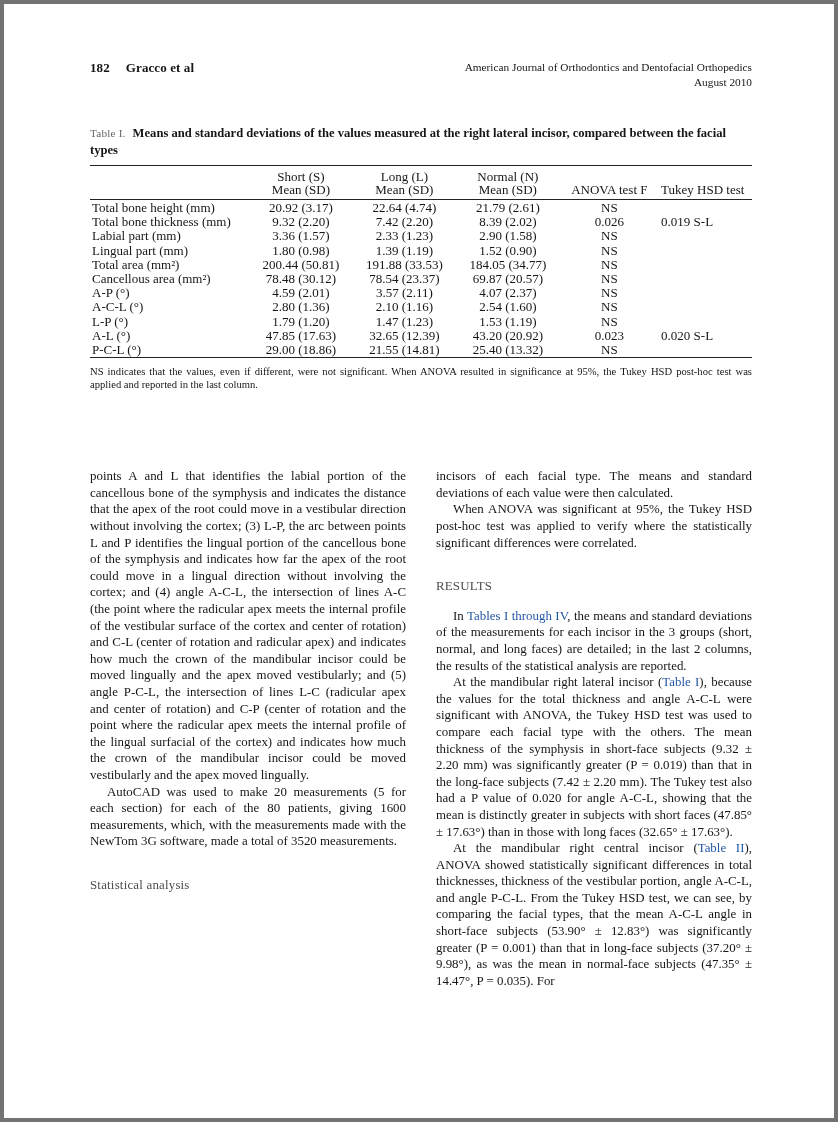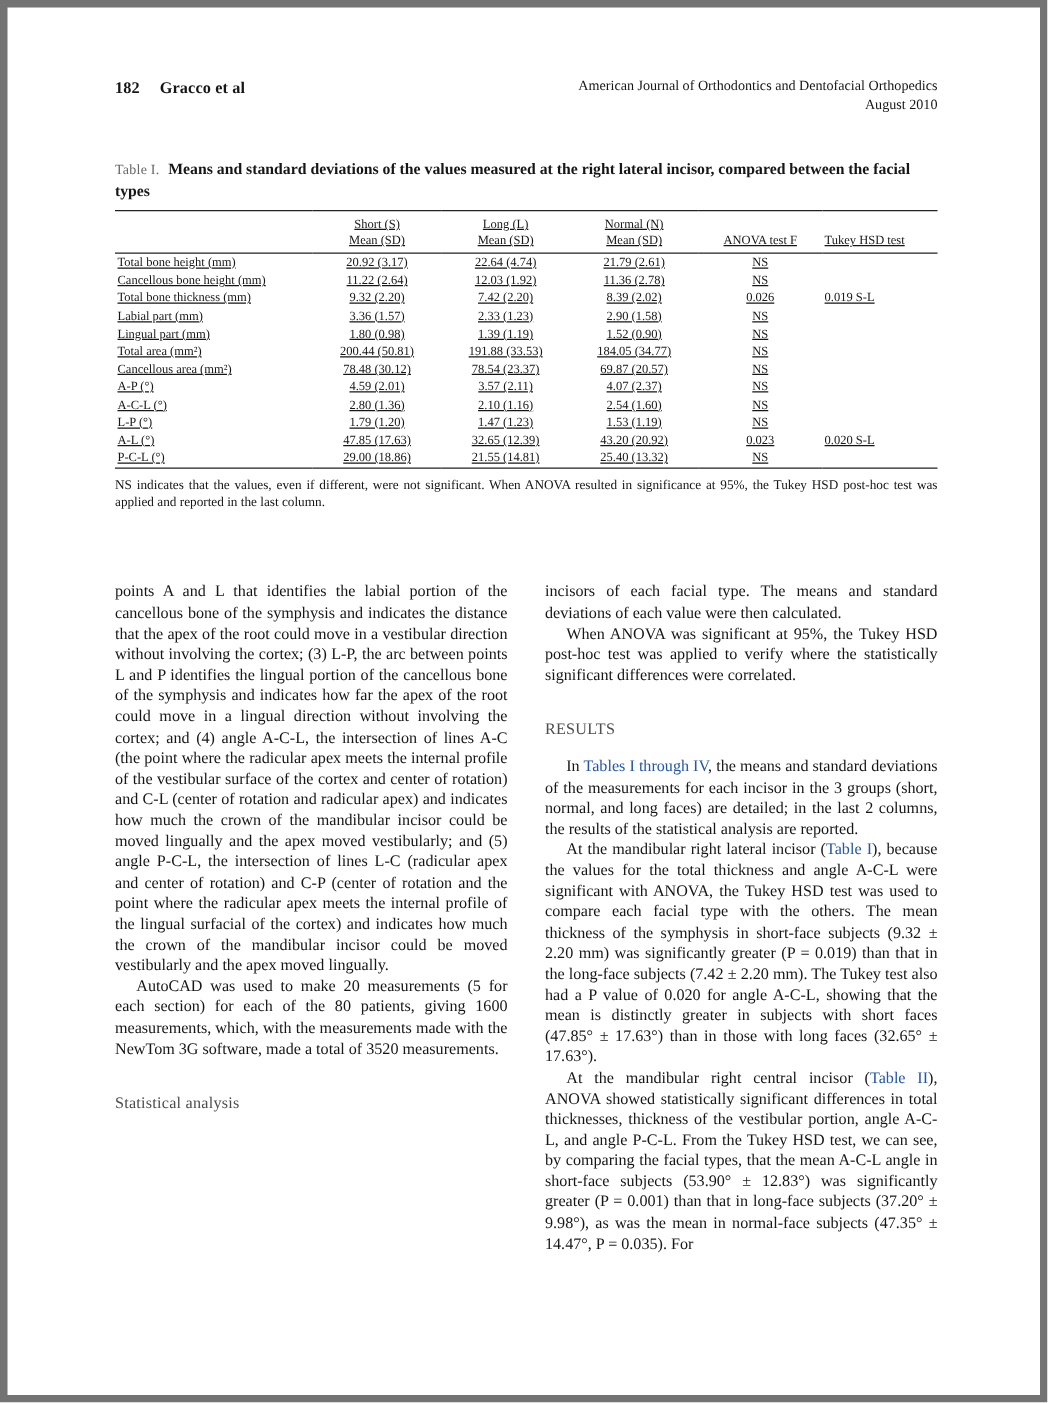--- a/index.html
+++ b/index.html
@@ -5,47 +5,47 @@
   * { box-sizing: border-box; margin: 0; padding: 0; }
   html, body { background: #ffffff; }
   .page {
     width: 838px; height: 1122px;
     background: #fff;
     position: relative;
     overflow: hidden;
     font-family: "Liberation Serif", "DejaVu Serif", serif;
     color: #161616;
     padding: 56px 82px 0 86px;
-    border: 6px solid #737373;
+    border: 4px solid #737373;
   }
   
   .pg-header { display: flex; justify-content: space-between; align-items: flex-start; }
   .hdr-left { font-size: 13px; font-weight: bold; letter-spacing: 0.1px; }
   .pgnum { margin-right: 16px; }
   .hdr-right { text-align: right; font-size: 11.3px; line-height: 14.5px; }
   
   .table-block { margin-top: 36px; }
   .tbl-caption { font-size: 12.6px; line-height: 16.5px; text-align: left; }
   .tbl-label { color: #666; font-size: 11.2px; margin-right: 7px; letter-spacing: 0.2px; }
   .tbl-title { font-weight: bold; }
-  .data-table { width: 100%; border-collapse: collapse; margin-top: 7px; font-size: 10px; text-decoration: underline; }
+  .data-table { width: 100%; border-collapse: collapse; margin-top: 7px; font-size: 13px; }
   .data-table thead tr { border-top: 1.2px solid #222; border-bottom: 1.2px solid #222; }
   .data-table tbody { border-bottom: 1.2px solid #222; }
   .data-table th {
     font-weight: normal; white-space: pre-line; vertical-align: bottom;
     padding: 4px 2px 3px; line-height: 13.2px;
   }
   .data-table td { padding: 0.5px 2px; line-height: 13.2px; }
   .c-label  { text-align: left;  width: 24%; margin-left: 10px; }
   .c-num    { text-align: center; width: 15.6%; }
   .c-anova  { text-align: center; width: 15%; }
   .c-tukey  { text-align: left;  width: 14%; }
   .tbl-footnote { font-size: 10.6px; line-height: 13.8px; margin-top: 7px; text-align: justify; }
   
-  .columns { display: flex; gap: 30px; margin-top: 56px; }
+  .columns { display: flex; gap: 30px; margin-top: 76px; }
   .col { width: 324px; font-size: 12.9px; line-height: 16.6px; text-align: justify; }
   .col p { margin: 0; }
   p.ind { text-indent: 17px; }
   .subhead {
     font-size: 12.9px; font-weight: normal;
     color: var(--heading, #4d4d4d);
     margin: 27px 0 13px; letter-spacing: 0.2px;
   }
   a.link { color: var(--link, #2456a4); text-decoration: none; cursor: pointer; }
 </style>
@@ -84,28 +84,20 @@
       </thead>
       <tbody>
         <tr>
           <td class="c-label">Total bone height (mm)</td>
           <td class="c-num">20.92 (3.17)</td>
           <td class="c-num">22.64 (4.74)</td>
           <td class="c-num">21.79 (2.61)</td>
           <td class="c-anova">NS</td>
           <td class="c-tukey"></td>
         </tr>
-      <tr>
-          <td class="c-label">Cancellous bone height (mm)</td>
-          <td class="c-num">11.22 (2.64)</td>
-          <td class="c-num">12.03 (1.92)</td>
-          <td class="c-num">11.36 (2.78)</td>
-          <td class="c-anova">NS</td>
-          <td class="c-tukey"></td>
-        </tr>
           <tr>
           <td class="c-label">Total bone thickness (mm)</td>
           <td class="c-num">9.32 (2.20)</td>
           <td class="c-num">7.42 (2.20)</td>
           <td class="c-num">8.39 (2.02)</td>
           <td class="c-anova">0.026</td>
           <td class="c-tukey">0.019 S-L</td>
         </tr>
           <tr>
           <td class="c-label">Labial part (mm)</td>

